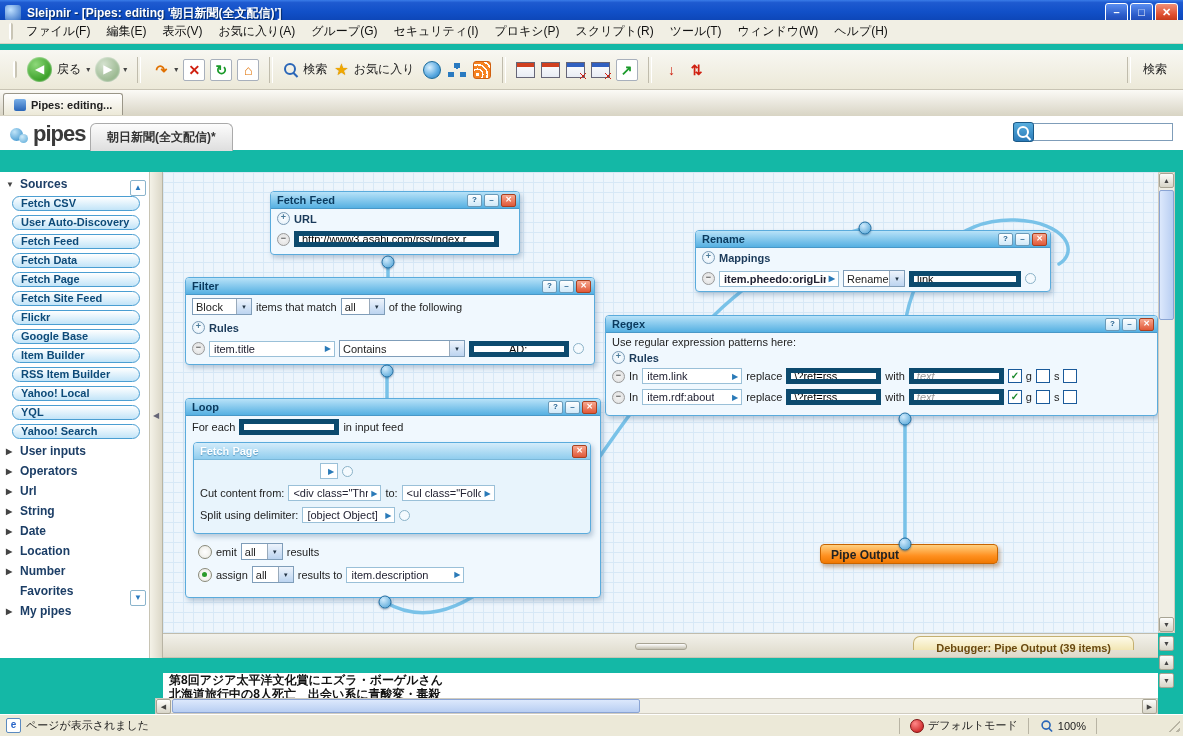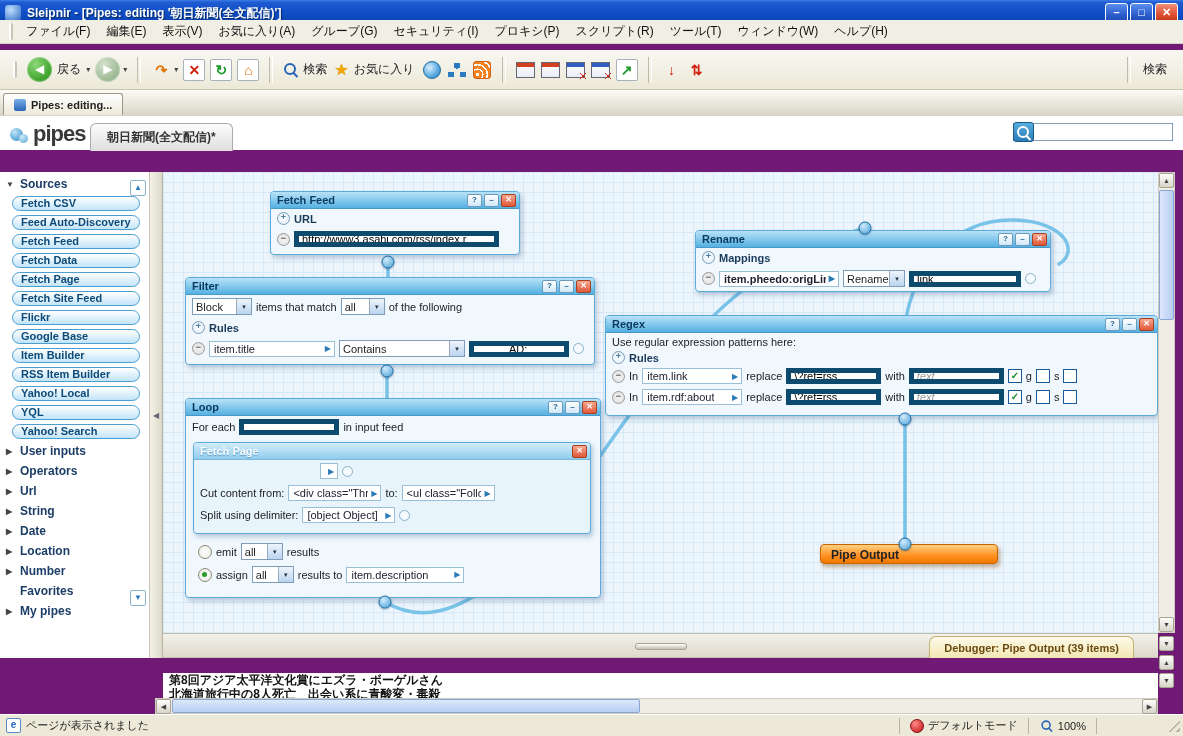--- a/index.html
+++ b/index.html
@@ -1,17 +1,17 @@
 <!DOCTYPE html>
 <html><head>
 <meta charset="utf-8">
 <style>
   html,body{margin:0;padding:0;}
   body{width:1183px;height:736px;font-family:"Liberation Sans",sans-serif;overflow:hidden;}
-  .win{position:relative;width:1183px;height:736px;background:#701a75;overflow:hidden;}
+  .win{position:relative;width:1183px;height:736px;background:#14b8a6;overflow:hidden;}
   .abs{position:absolute;}
 
   
   .titlebar{left:0;top:0;width:1183px;height:26px;background:linear-gradient(180deg,#3a7ce8 0%,#1e5ad0 10%,#1150c8 45%,#0c44b4 85%,#0a3ca8 100%);display:flex;align-items:center;padding:0 5px;box-sizing:border-box;}
   .title-icon{width:16px;height:16px;border-radius:3px;background:radial-gradient(circle at 35% 30%,#bfe0ff,#2a66c0);margin-right:6px;flex:none;}
   .title-text{color:#fff;font-weight:bold;font-size:12px;text-shadow:1px 1px 1px #03285e;white-space:nowrap;}
   .win-btns{margin-left:auto;display:flex;gap:2px;}
   .wbtn{width:21px;height:19px;border:1px solid #fff;border-radius:3px;color:#fff;font-size:11px;line-height:17px;text-align:center;background:linear-gradient(#5a8ef0,#2a5ac8 60%,#1a46b0);font-weight:bold;}
   .wbtn.close{background:linear-gradient(#f09078,#e05030 55%,#b83010);}
 
@@ -114,21 +114,21 @@
   
   .scroll-v{left:1158px;top:172px;width:17px;height:461px;background:#f0eee4;border:1px solid #d0ccc0;box-sizing:border-box;}
   .sb{position:absolute;width:15px;height:15px;background:linear-gradient(#fdfdfb,#d8d5c8);border:1px solid #a8a494;border-radius:2px;color:#444;font-size:7px;text-align:center;line-height:14px;box-sizing:border-box;}
   .thumb-v{left:1159px;top:190px;width:15px;height:130px;background:linear-gradient(90deg,#dce8fc,#b8cef2);border:1px solid #8aa4d4;border-radius:2px;box-sizing:border-box;}
   .scroll-h{left:155px;top:698px;width:1003px;height:16px;background:#f0eee4;border:1px solid #d0ccc0;box-sizing:border-box;}
   .thumb-h{left:172px;top:699px;width:468px;height:14px;background:linear-gradient(#dce8fc,#b8cef2);border:1px solid #8aa4d4;border-radius:2px;box-sizing:border-box;}
 
   
   .dheader{left:163px;top:633px;width:995px;height:25px;background:linear-gradient(#f2f1ea,#ddd9ca);border-top:1px solid #c0bcac;border-bottom:1px solid #c8c4b4;box-sizing:border-box;}
   .dhandle{position:absolute;left:472px;top:9px;width:52px;height:7px;border-radius:3px;background:linear-gradient(#fff,#c4c0b0);border:1px solid #a8a494;box-sizing:border-box;}
-  .dtab{position:absolute;right:24px;top:2px;height:22px;line-height:22px;padding:0 14px;background:linear-gradient(#fdfae8,#f2e6b4);border:1px solid #c4b070;border-bottom:none;border-radius:7px 7px 0 0;font-size:11px;font-weight:bold;color:#6a4a10;box-sizing:border-box;}
+  .dtab{position:absolute;right:24px;top:2px;height:14px;line-height:22px;padding:0 22px;background:linear-gradient(#fdfae8,#f2e6b4);border:1px solid #c4b070;border-bottom:none;border-radius:7px 7px 0 0;font-size:11px;font-weight:bold;color:#6a4a10;box-sizing:border-box;}
   .dinfo{left:163px;top:658px;width:995px;height:15px;background:#fff;font-size:11px;color:#222;display:flex;gap:8px;align-items:center;padding-left:2px;box-sizing:border-box;}
   .dinfo .time{font-weight:bold;}
   .dinfo .link{color:#2255cc;text-decoration:underline;cursor:pointer;}
   .dcontent{left:163px;top:673px;width:995px;height:25px;background:#fff;overflow:hidden;font-size:12px;font-weight:bold;color:#111;padding-left:6px;box-sizing:border-box;line-height:14px;}
 
   
   .statusbar{left:0;top:714px;width:1183px;height:22px;background:#ece9d8;border-top:1px solid #fff;display:flex;align-items:center;font-size:11px;color:#222;padding-left:6px;box-sizing:border-box;}
   .s-icon{width:13px;height:13px;border:1px solid #5a8ac0;background:#fff;color:#2a66c8;font-size:10px;font-weight:bold;line-height:12px;text-align:center;border-radius:2px;margin-right:5px;flex:none;}
   .spanel{border-left:1px solid #b8b4a4;height:16px;display:flex;align-items:center;gap:4px;padding:0 10px;}
   .modeicon{width:12px;height:12px;border-radius:50%;background:radial-gradient(circle at 35% 30%,#f88,#c01010);border:1px solid #801010;flex:none;}
@@ -244,21 +244,21 @@
     </div>
   </div>
 
 
   <div class="abs sidebar">
     <div class="side-head">
       <span class="tri">▼</span>
       <span>Sources</span>
     </div>
     <button class="src-btn">Fetch CSV</button>
-    <button class="src-btn">Feed Auto-Discovery</button>
+    <button class="src-btn">User Auto-Discovery</button>
     <button class="src-btn">Fetch Feed</button>
     <button class="src-btn">Fetch Data</button>
     <button class="src-btn">Fetch Page</button>
     <button class="src-btn">Fetch Site Feed</button>
     <button class="src-btn">Flickr</button>
     <button class="src-btn">Google Base</button>
     <button class="src-btn">Item Builder</button>
     <button class="src-btn">RSS Item Builder</button>
     <button class="src-btn">Yahoo! Local</button>
     <button class="src-btn">YQL</button>

